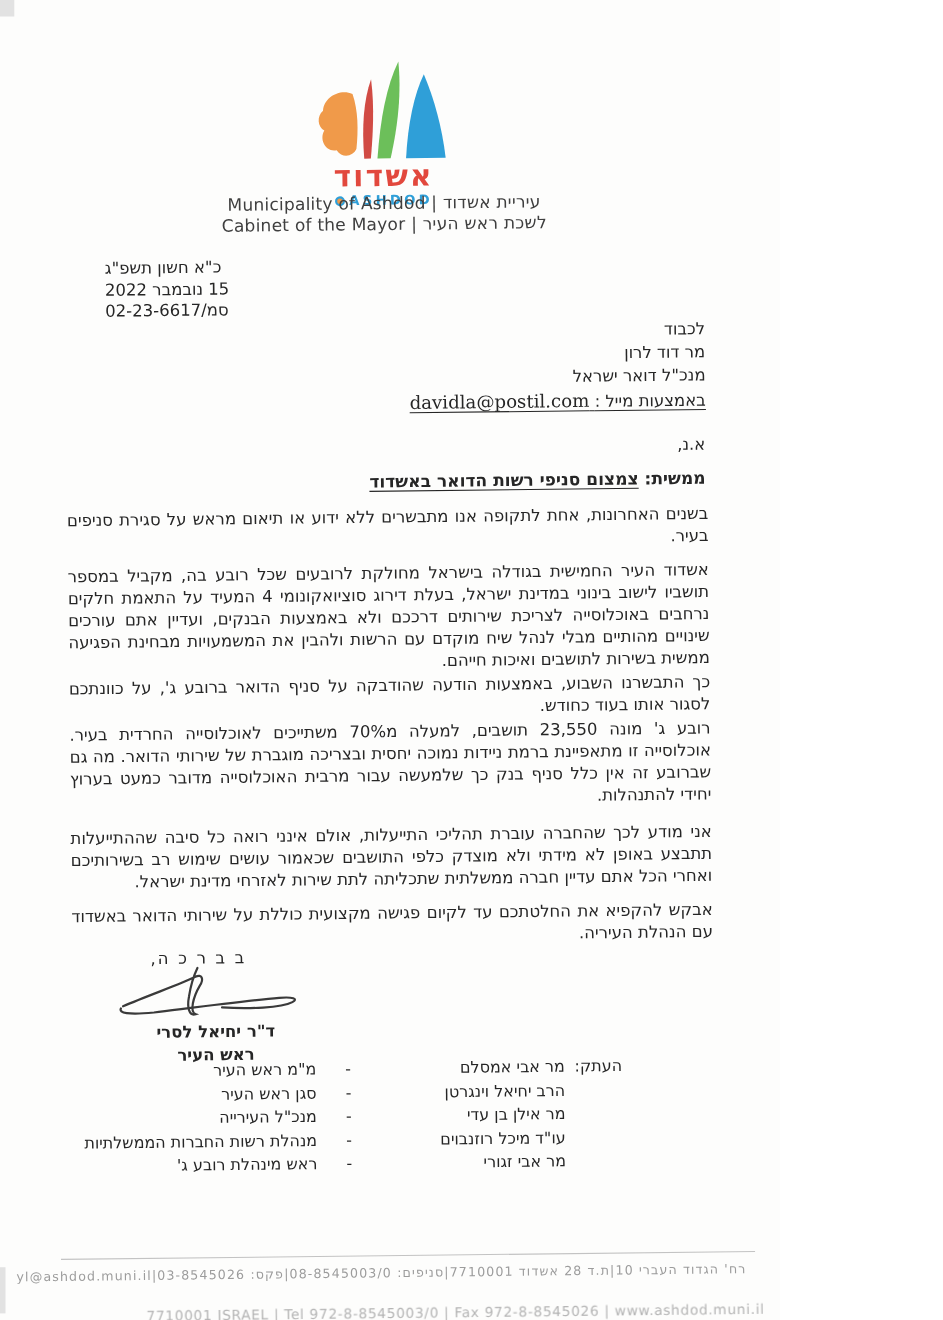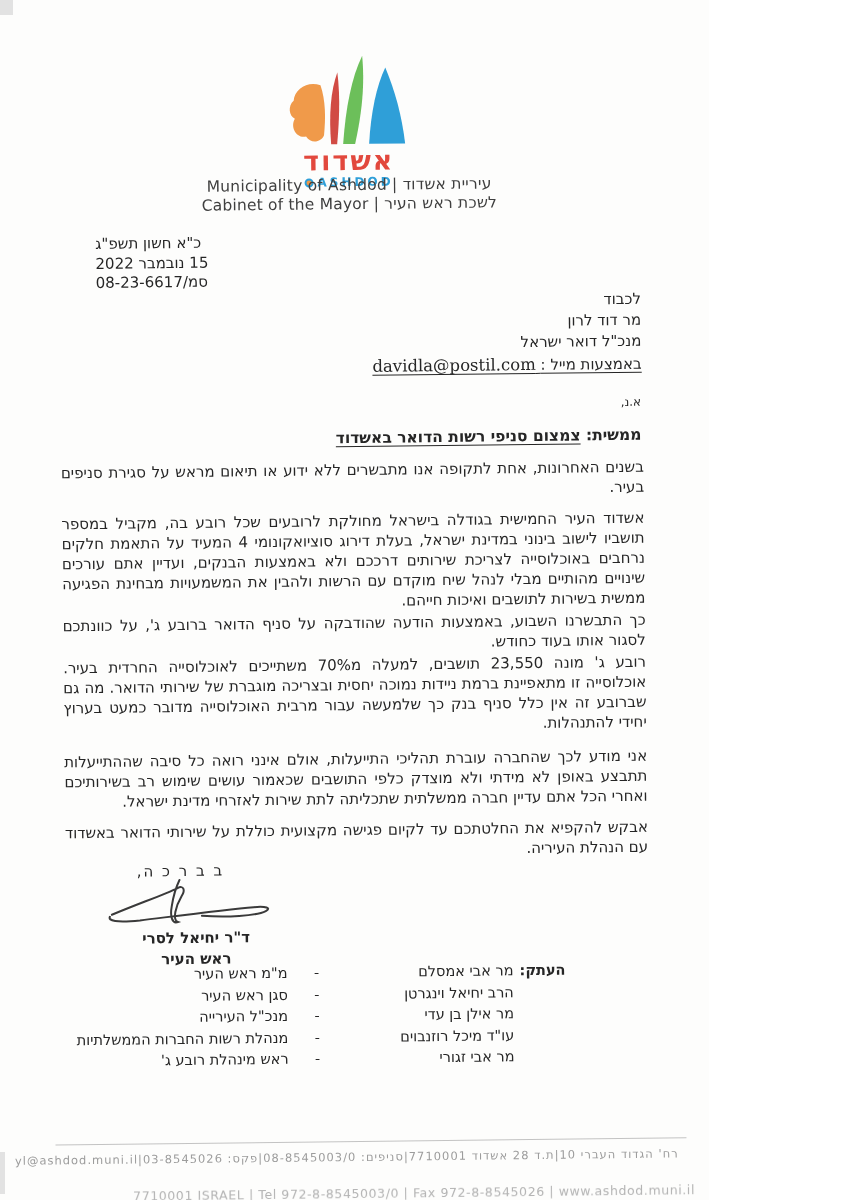--- a/index.html
+++ b/index.html
@@ -26,41 +26,41 @@
 
   
   .ref-block{position:absolute;top:232px;left:100px;width:190px;direction:rtl;text-align:left;font-size:15px;line-height:19.5px;}
   .ref-block div{white-space:nowrap;}
 
   
   .recipient{position:absolute;top:292px;right:64px;direction:rtl;text-align:right;font-size:15px;line-height:21px;}
   .recipient .via{text-decoration:underline;text-underline-offset:3px;margin-top:1px;}
   .recipient .email{font-family:"DejaVu Serif", serif;font-size:16.5px;}
 
-  .greeting{position:absolute;top:398px;right:65px;direction:rtl;font-size:12px;}
+  .greeting{position:absolute;top:398px;right:65px;direction:rtl;font-size:15px;}
 
   .subject{position:absolute;top:429px;right:65px;direction:rtl;font-size:15.5px;font-weight:bold;}
   .subject .subject-text{text-decoration:underline;text-underline-offset:3px;}
 
   
   .body-text{position:absolute;top:460px;right:63px;left:63px;direction:rtl;text-align:justify;font-size:15px;line-height:20px;}
   .body-text p{margin:0 0 11px 0;}
   .body-text p.tight{margin-bottom:2px;}
   .body-text p.gap-lg{margin-bottom:14px;}
 
   
   .signature{position:absolute;top:860px;left:103px;width:180px;text-align:center;}
   .sig-closing{direction:rtl;font-size:15px;letter-spacing:2px;text-align:center;margin-left:-30px;}
   .signature svg{display:block;margin:-4px auto 0 auto;}
   .sig-name,.sig-role{direction:rtl;font-weight:bold;font-size:15px;line-height:21px;}
 
   
   .cc-block{position:absolute;top:962px;right:147px;direction:rtl;font-size:14.5px;line-height:21.5px;}
   .cc-row{display:grid;grid-template-columns:52px 168px 58px 235px;align-items:baseline;}
-  .cc-label{font-weight:bold;white-space:nowrap;}
+  .cc-label{font-weight:normal;white-space:nowrap;}
   .cc-name{text-align:right;white-space:nowrap;}
   .cc-dash{text-align:center;}
   .cc-title{text-align:right;white-space:nowrap;}
 
   
   .footer-rule{position:absolute;top:1141px;left:50px;right:28px;height:1px;background:#c3c3c3;}
   .footer-line1{
     position:absolute;top:1150px;left:50px;right:36px;direction:rtl;
     display:flex;justify-content:space-between;align-items:baseline;
     color:#9c9c9c;font-size:11.5px;letter-spacing:1px;white-space:nowrap;
@@ -105,21 +105,21 @@
         <span>Cabinet of the Mayor</span>
         <span>|</span>
         <span>לשכת ראש העיר</span>
       </div>
     </div>
 
     <div class="ref-block">
       <div>כ"א חשון תשפ"ג</div>
       <div>15 נובמבר 2022</div>
       <div>
-        <span>סמ/</span><span dir="ltr">08-23-6617</span>
+        <span>סמ/</span><span dir="ltr">02-23-6617</span>
       </div>
     </div>
 
     <div class="recipient">
       <div>לכבוד</div>
       <div>מר דוד לרון</div>
       <div>מנכ"ל דואר ישראל</div>
       <div class="via">
         <span>באמצעות מייל :</span>
         <span class="email" dir="ltr">davidla@postil.com</span>

